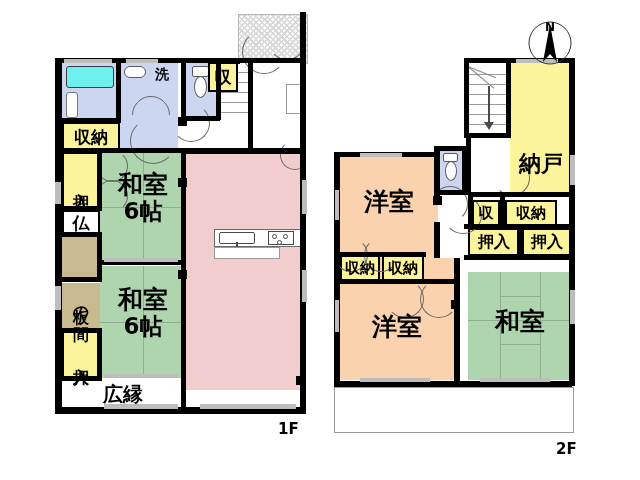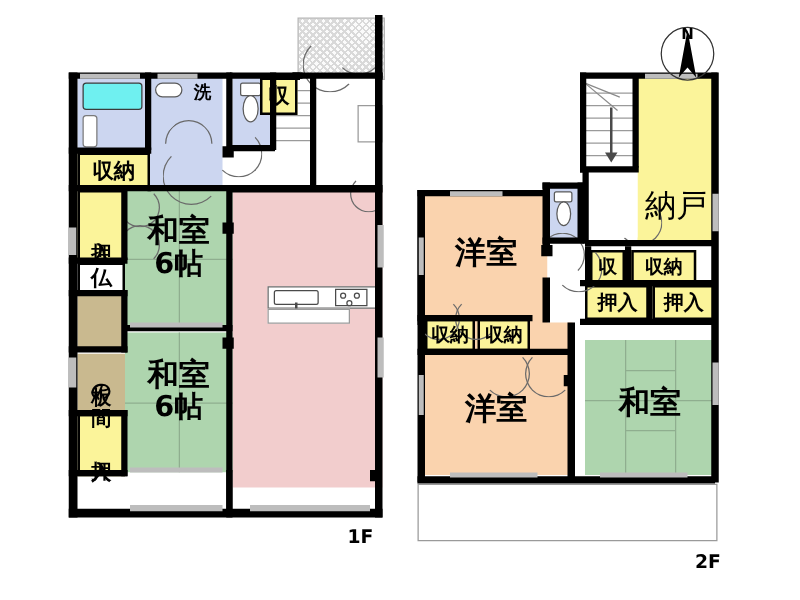--- a/index.html
+++ b/index.html
@@ -156,20 +156,21 @@
   <div class="thin-open" style="left:104px;top:374px;width:74px;height:4px;"></div>
   <div class="thin-open" style="left:104px;top:258px;width:74px;height:4px;"></div>
 
 
   <div class="lbl" style="left:100px;top:170px;width:86px;height:28px;font-size:25px;font-weight:bold;">和室</div>
   <div class="lbl" style="left:100px;top:198px;width:86px;height:26px;font-size:23px;font-weight:bold;">6帖</div>
 
   <div class="lbl" style="left:100px;top:285px;width:86px;height:28px;font-size:25px;font-weight:bold;">和室</div>
   <div class="lbl" style="left:100px;top:313px;width:86px;height:26px;font-size:23px;font-weight:bold;">6帖</div>
 
+  <div class="lbl" style="left:66px;top:381px;width:114px;height:26px;font-size:20px;font-weight:bold;">広縁</div>
 
   <div class="lbl vlbl" style="left:64px;top:281px;width:34px;height:48px;font-size:16px;font-weight:bold;">板の間</div>
 
   <div class="lbl" style="left:62px;top:124px;width:58px;height:26px;font-size:17px;font-weight:bold;">収納</div>
   <div class="lbl vlbl" style="left:64px;top:154px;width:34px;height:54px;font-size:16px;font-weight:bold;">押入</div>
   <div class="lbl" style="left:62px;top:211px;width:38px;height:24px;font-size:17px;font-weight:bold;">仏</div>
   <div class="lbl vlbl" style="left:64px;top:333px;width:34px;height:46px;font-size:16px;font-weight:bold;">押入</div>
   <div class="lbl" style="left:208px;top:64px;width:30px;height:26px;font-size:17px;font-weight:bold;">収</div>
 
   <div class="lbl" style="left:148px;top:64px;width:28px;height:20px;font-size:14px;font-weight:bold;">洗</div>
@@ -269,21 +270,21 @@
   <div class="thin-open" style="left:160px;top:378px;width:70px;height:4px;"></div>
   <div class="thin-open" style="left:250px;top:290px;width:5px;height:34px;"></div>
   <div class="thin-open" style="left:196px;top:59px;width:42px;height:4px;"></div>
   <div class="thin-open" style="left:250px;top:155px;width:5px;height:30px;"></div>
 
   <div class="room" style="left:14px;top:387px;width:240px;height:46px;background:#ffffff;border:1px solid #9a9a9a;"></div>
 
   <div class="lbl" style="left:20px;top:185px;width:98px;height:32px;font-size:25px;font-weight:bold;">洋室</div>
   <div class="lbl" style="left:20px;top:310px;width:114px;height:32px;font-size:25px;font-weight:bold;">洋室</div>
   <div class="lbl" style="left:148px;top:305px;width:104px;height:32px;font-size:25px;font-weight:bold;">和室</div>
-  <div class="lbl" style="left:190px;top:150px;width:62px;height:28px;font-size:25px;font-weight:normal;">納戸</div>
+  <div class="lbl" style="left:190px;top:150px;width:62px;height:28px;font-size:22px;font-weight:bold;">納戸</div>
 
   <div class="lbl" style="left:20px;top:257px;width:40px;height:22px;font-size:15px;font-weight:bold;">収納</div>
   <div class="lbl" style="left:62px;top:257px;width:42px;height:22px;font-size:15px;font-weight:bold;">収納</div>
   <div class="lbl" style="left:152px;top:202px;width:28px;height:22px;font-size:15px;font-weight:bold;">収</div>
   <div class="lbl" style="left:185px;top:202px;width:52px;height:22px;font-size:15px;font-weight:bold;">収納</div>
   <div class="lbl" style="left:148px;top:230px;width:52px;height:24px;font-size:16px;font-weight:bold;">押入</div>
   <div class="lbl" style="left:202px;top:230px;width:50px;height:24px;font-size:16px;font-weight:bold;">押入</div>
 
   <div class="floor-tag" style="left:236px;top:440px;">2F</div>
 

